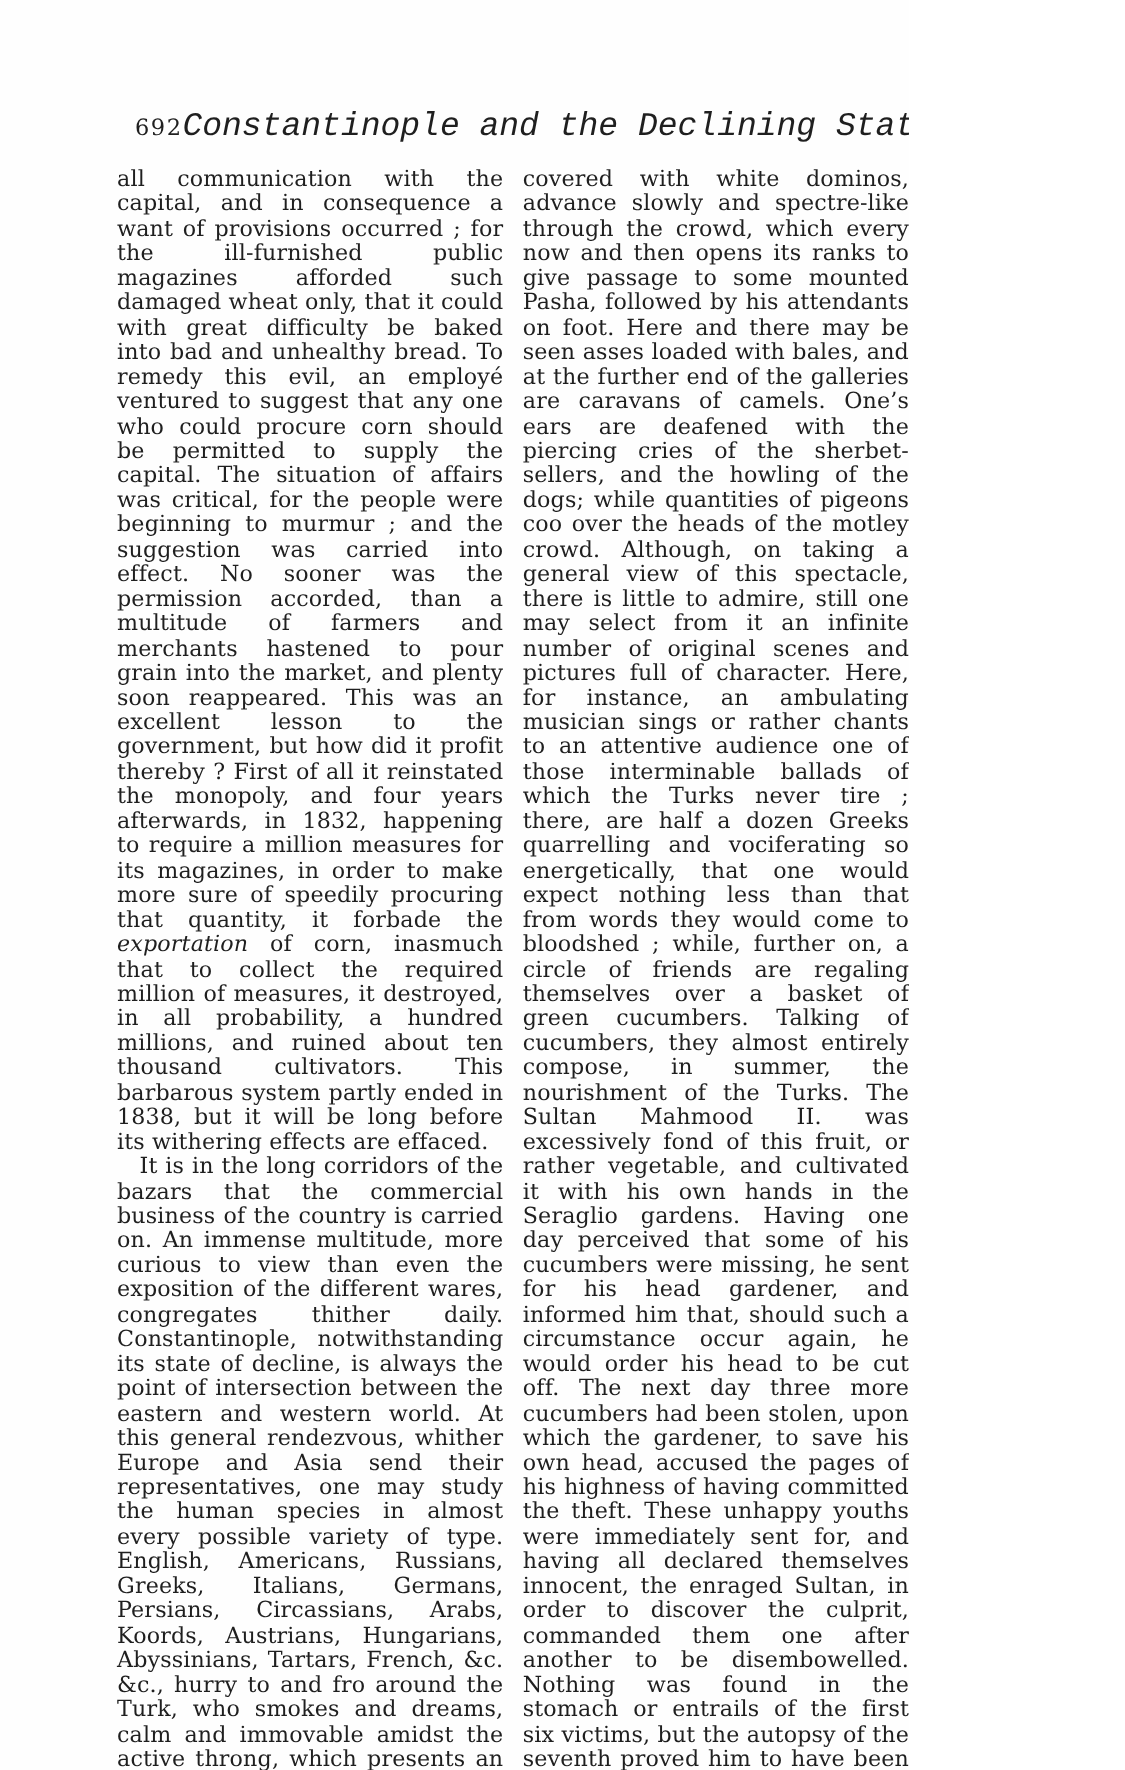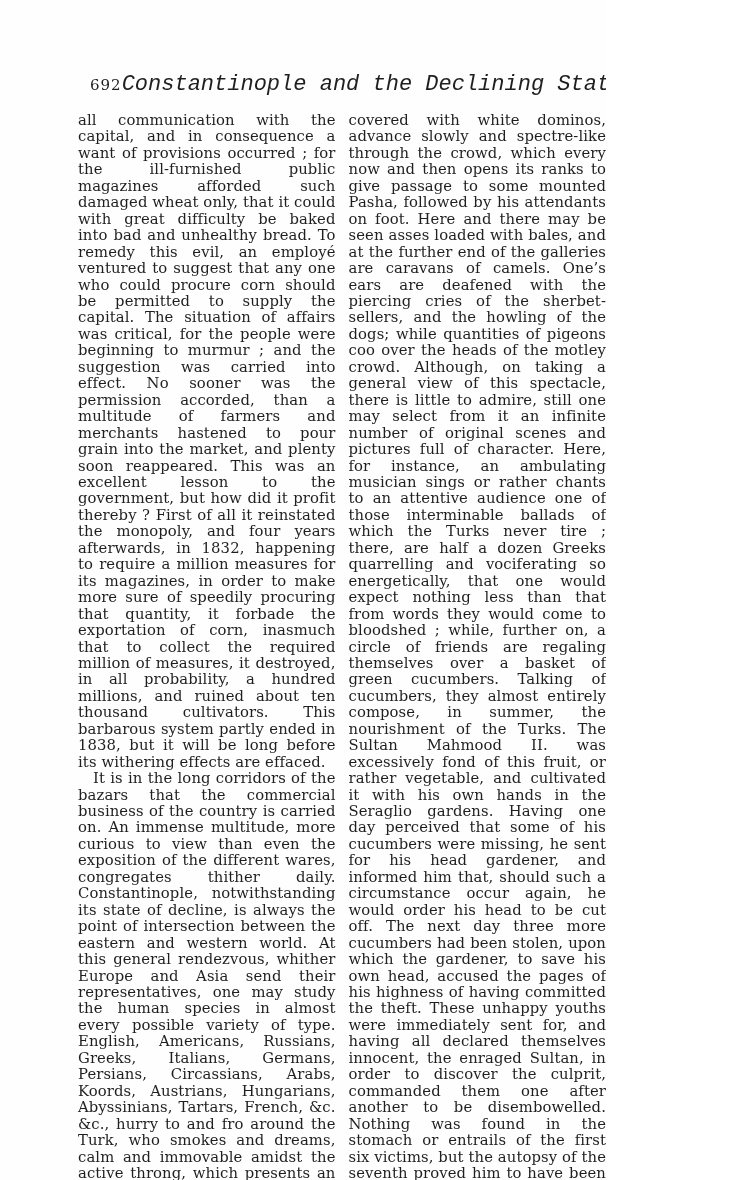--- a/index.html
+++ b/index.html
@@ -51,20 +51,21 @@
     line-height: 16.45px;
     letter-spacing: 0.1px;
   }
   .column p.block {
     margin: 0;
   }
   .column p.block.indent {
     text-indent: 15px;
   }
   .italic {
+    font-style: italic;
   }
 </style>
 </head>
 <body>
 
 <div class="page">
   <div class="page-header">
     <span class="page-number">692</span>
     <span class="running-title">Constantinople and the Declining State of the Ottoman Empire.</span>
     <span class="issue-date">[May,</span>

